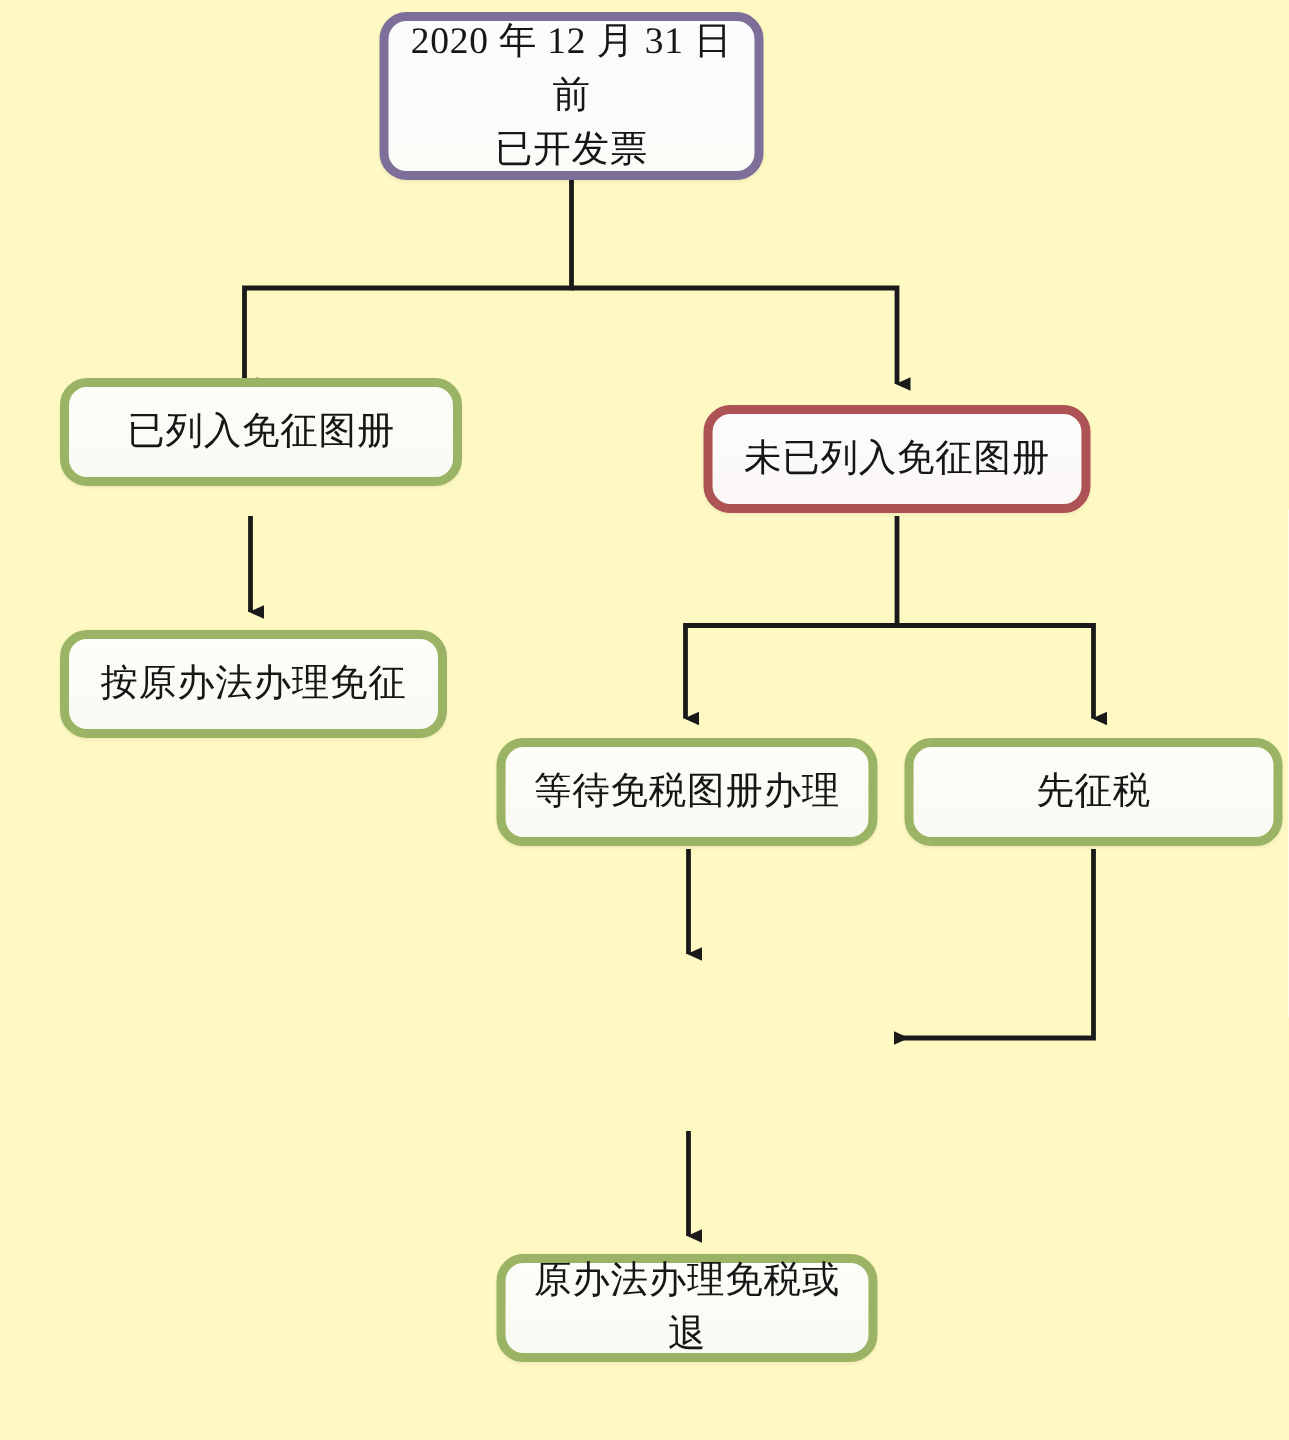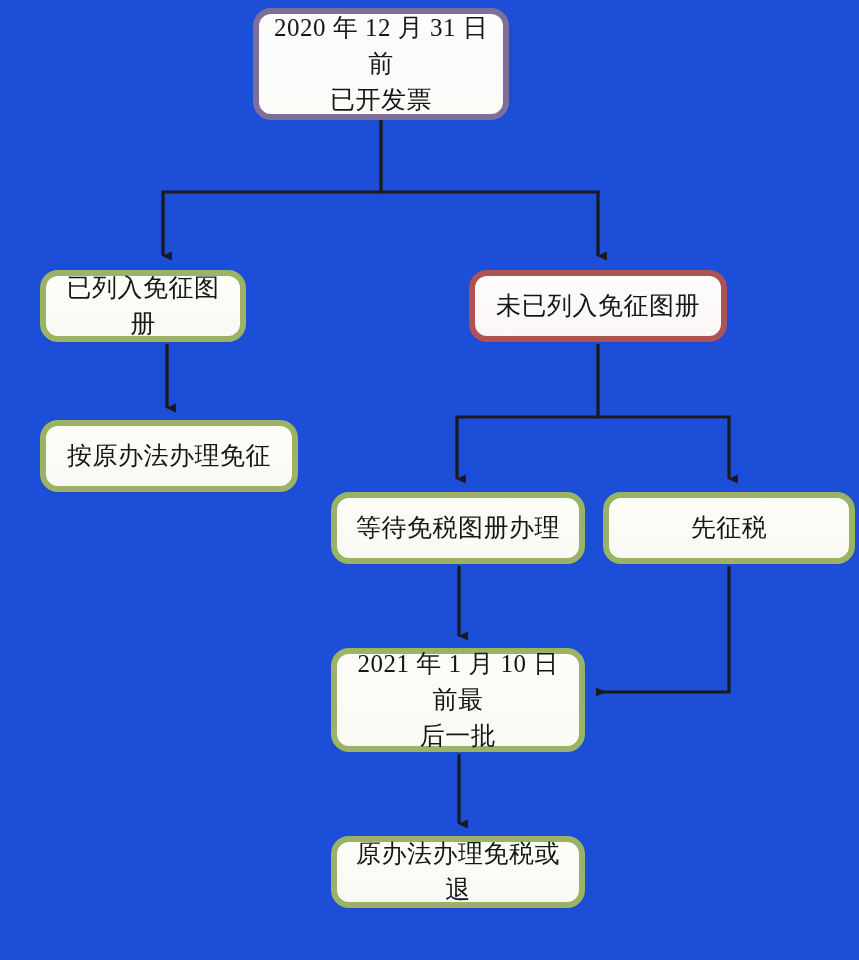--- a/index.html
+++ b/index.html
@@ -8,21 +8,21 @@
     padding: 0;
     background: #ffffff;
   }
   body {
     font-family: "Liberation Serif", "DejaVu Serif", serif;
   }
   #flow-canvas {
     position: relative;
     width: 859px;
     height: 960px;
-    background: #1d4ed8;
+    background: #fef9c3;
     overflow: hidden;
   }
   #connector-layer {
     position: absolute;
     left: 0;
     top: 0;
     width: 859px;
     height: 960px;
     pointer-events: none;
   }
@@ -92,42 +92,38 @@
     <path d="M729,566 L729,692 L597,692" fill="none" stroke="#1a1a1a" stroke-width="3.2" marker-end="url(#arrow-left)"></path>
 
     <path d="M459,754 L459,824" fill="none" stroke="#1a1a1a" stroke-width="3.2" marker-end="url(#arrow-down)"></path>
   </svg>
 
   <div class="node start" style="left:253px; top:8px; width:256px; height:112px;">
     <span class="node-text">2020 年 12 月 31 日前
 已开发票</span>
   </div>
 
-  <div class="node green" style="left:40px; top:270px; width:206px; height:72px;">
+  <div class="node green" style="left:40px; top:252px; width:268px; height:72px;">
     <span class="node-text">已列入免征图册</span>
   </div>
 
   <div class="node green" style="left:40px; top:420px; width:258px; height:72px;">
     <span class="node-text">按原办法办理免征</span>
   </div>
 
   <div class="node red" style="left:469px; top:270px; width:258px; height:72px;">
     <span class="node-text">未已列入免征图册</span>
   </div>
 
   <div class="node green" style="left:331px; top:492px; width:254px; height:72px;">
     <span class="node-text">等待免税图册办理</span>
   </div>
 
   <div class="node green" style="left:603px; top:492px; width:252px; height:72px;">
     <span class="node-text">先征税</span>
   </div>
 
-  <div class="node green" style="left:331px; top:648px; width:254px; height:104px;">
-    <span class="node-text">2021 年 1 月 10 日前最
-后一批</span>
-  </div>
 
   <div class="node green" style="left:331px; top:836px; width:254px; height:72px;align-items:center;">
     <span class="node-text">原办法办理免税或退</span>
   </div>
 
 </div>
 
 </body></html>

